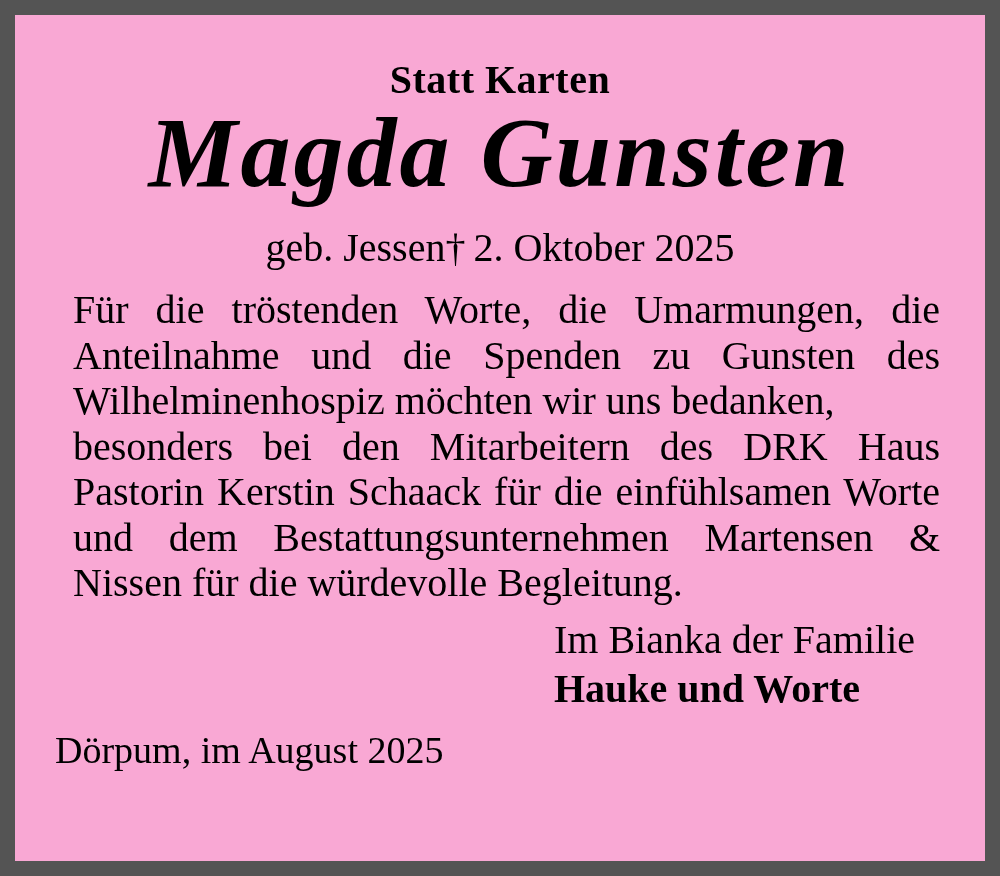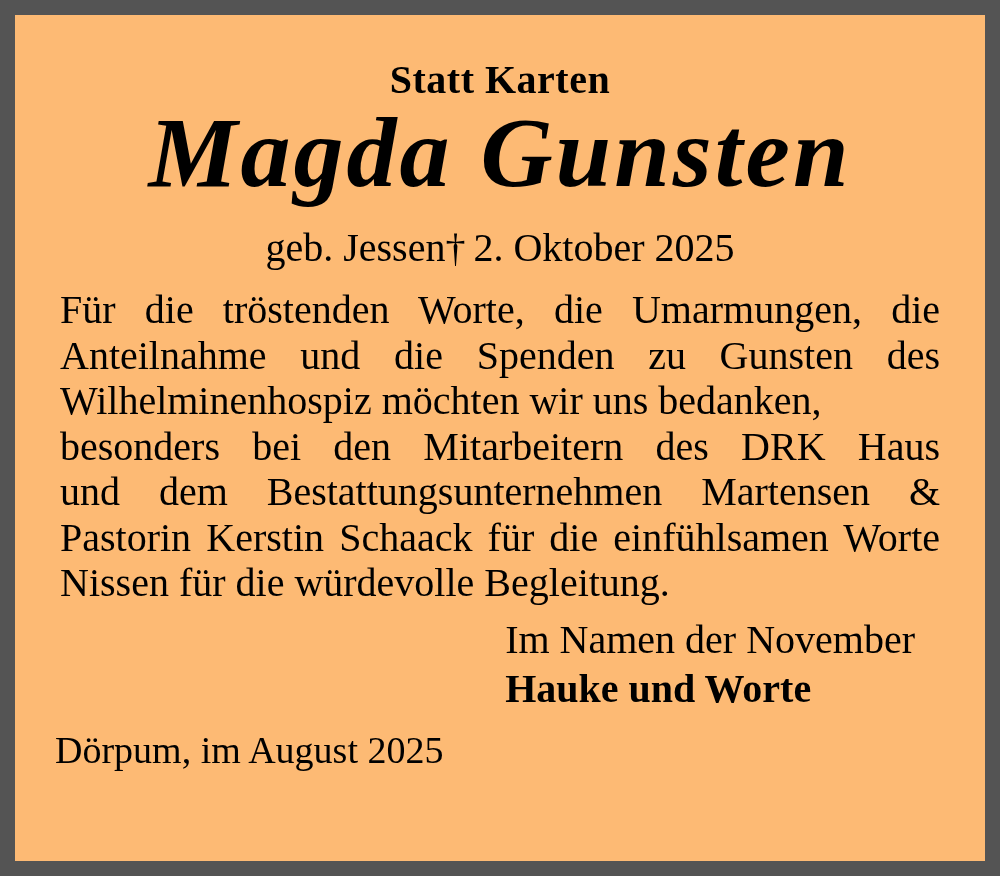--- a/index.html
+++ b/index.html
@@ -5,21 +5,21 @@
   html, body {
     margin: 0;
     padding: 0;
     background: #4f4f4f;
     font-family: "Liberation Serif", "DejaVu Serif", serif;
   }
   .page {
     box-sizing: border-box;
     width: 1000px;
     height: 876px;
-    background: #fdba74;
+    background: #f9a8d4;
     border: 15px solid #545454;
     overflow: hidden;
   }
   .content {
     box-sizing: border-box;
     width: 100%;
     height: 100%;
     padding: 42px 45px 0 45px;
     color: #000000;
   }
@@ -44,20 +44,21 @@
     display: flex;
     justify-content: center;
     font-size: 40px;
     line-height: 46px;
     white-space: nowrap;
   }
   .body-text {
     margin-top: 16px;
     font-size: 40px;
     line-height: 45.5px;
+    margin-left: 13px;
   }
   .body-text .line {
     white-space: nowrap;
   }
   .body-text .line.j {
     white-space: normal;
     text-align: justify;
     text-align-last: justify;
   }
   .signoff {
@@ -98,26 +99,26 @@
     <div class="subline">
       <span>geb. Jessen</span>
       <span><span class="dagger">†</span><span>2. Oktober 2025</span></span>
     </div>
 
     <div class="body-text">
       <div class="line j">Für die tröstenden Worte, die Umarmungen, die</div>
       <div class="line j">Anteilnahme und die Spenden zu Gunsten des</div>
       <div class="line">Wilhelminenhospiz möchten wir uns bedanken,</div>
       <div class="line j">besonders bei den Mitarbeitern des DRK Haus</div>
+      <div class="line j">Pastorin Kerstin Schaack für die einfühlsamen Worte</div>
       <div class="line j">und dem Bestattungsunternehmen Martensen &amp;</div>
-      <div class="line j">Pastorin Kerstin Schaack für die einfühlsamen Worte</div>
       <div class="line">Nissen für die würdevolle Begleitung.</div>
     </div>
 
     <div class="signoff">
-      <div>Im Namen der November</div>
+      <div>Im Bianka der Familie</div>
       <div class="family-names">Hauke und Worte</div>
     </div>
 
     <div class="place-date">Dörpum, im August 2025</div>
 
   </div>
 </div>
 
 </body></html>

